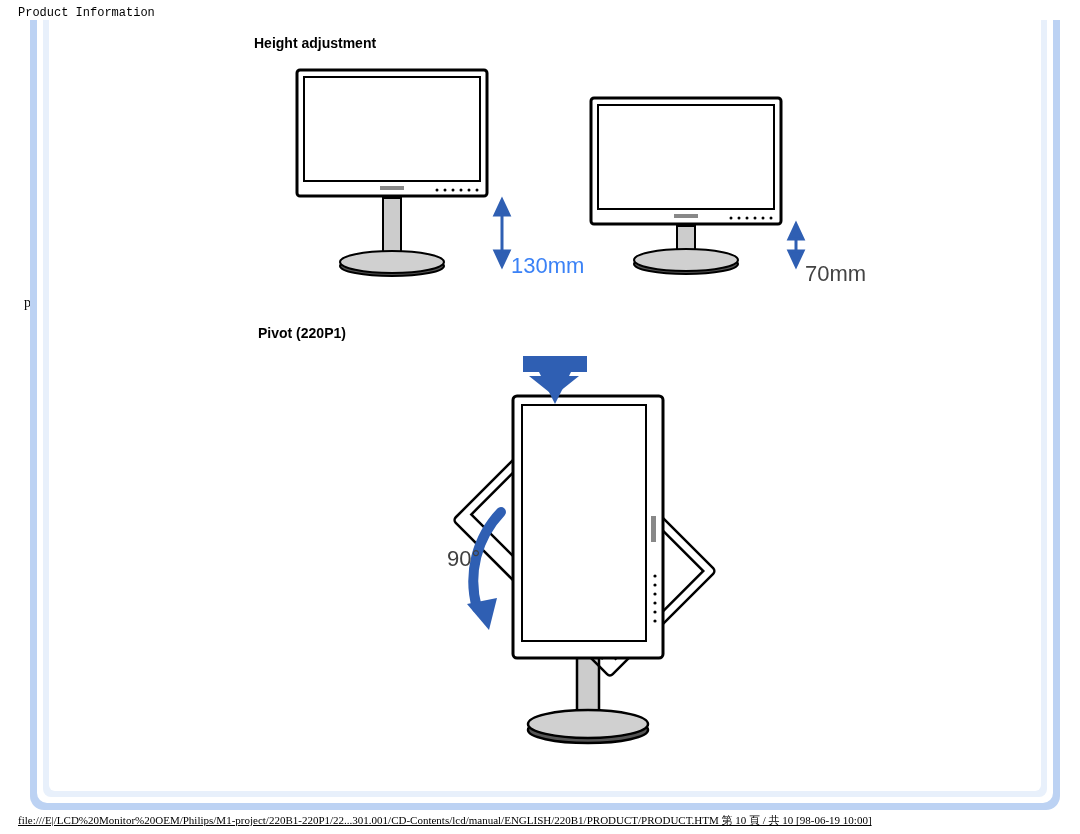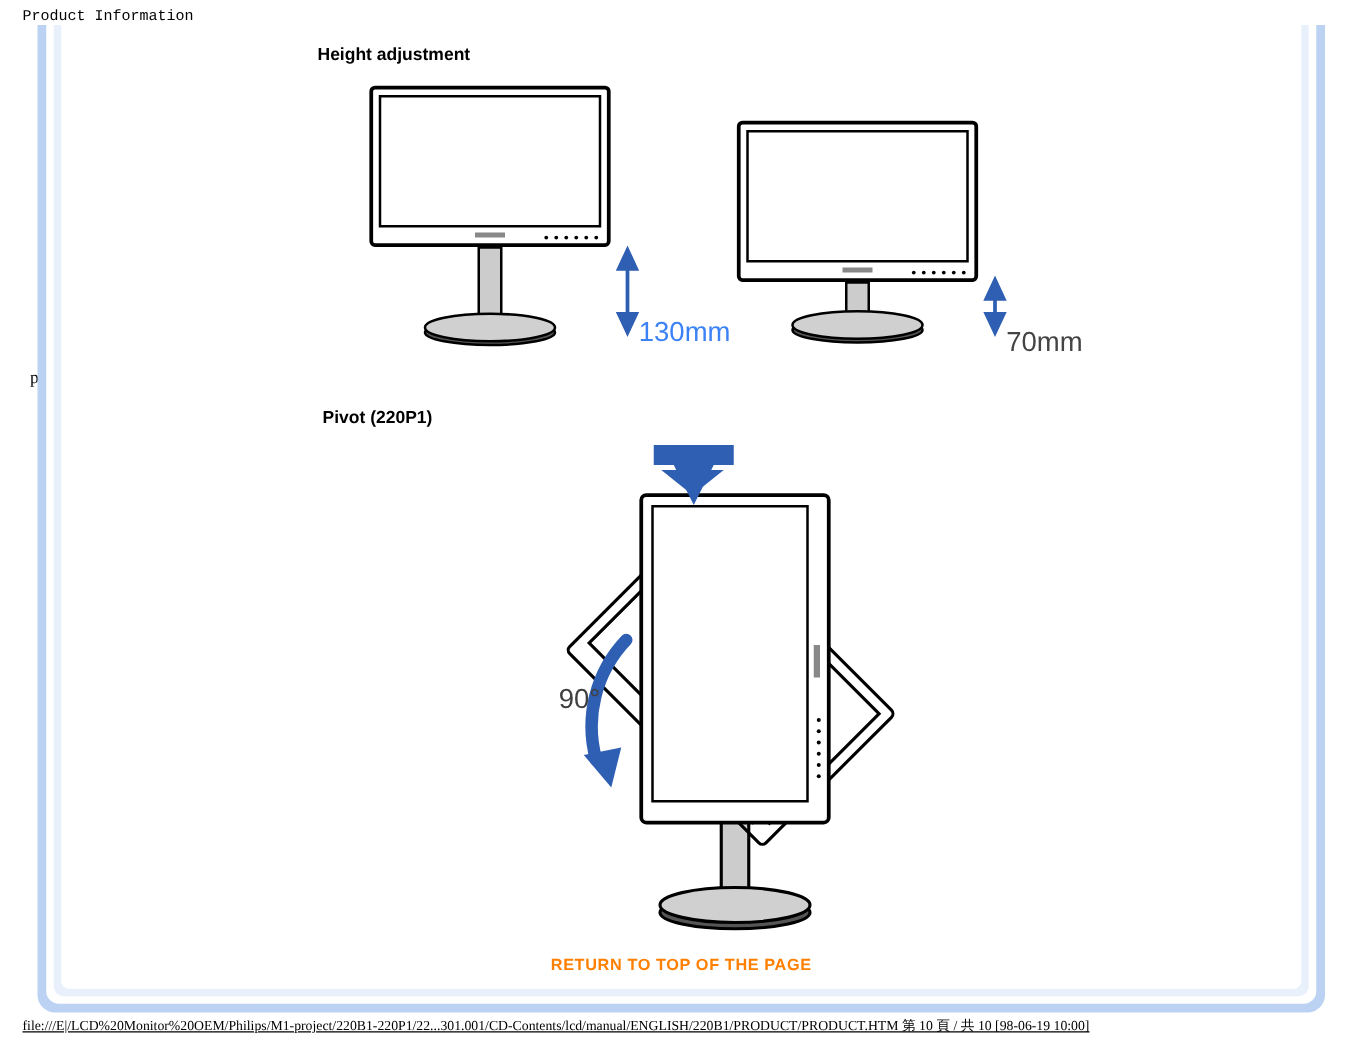--- a/index.html
+++ b/index.html
@@ -242,20 +242,19 @@
             </g>
 
             <g stroke="#2f5fb3" stroke-width="10" fill="none" stroke-linecap="round">
               <path d="M 122 160 A 100 100 0 0 0 98 256"></path>
             </g>
             <polygon points="88,252 118,246 110,278" fill="#2f5fb3"></polygon>
           </svg>
           <div class="pivot-text">90°</div>
         </div>
 
-        <div class="return-link">RETURN TO TOP OF THE PAGE</div>
 
       </div>
     </div>
   </div>
 </div>
 
 <div class="page-footer">file:///E|/LCD%20Monitor%20OEM/Philips/M1-project/220B1-220P1/22...301.001/CD-Contents/lcd/manual/ENGLISH/220B1/PRODUCT/PRODUCT.HTM 第 10 頁 / 共 10 [98-06-19 10:00]</div>
 
 </body></html>

